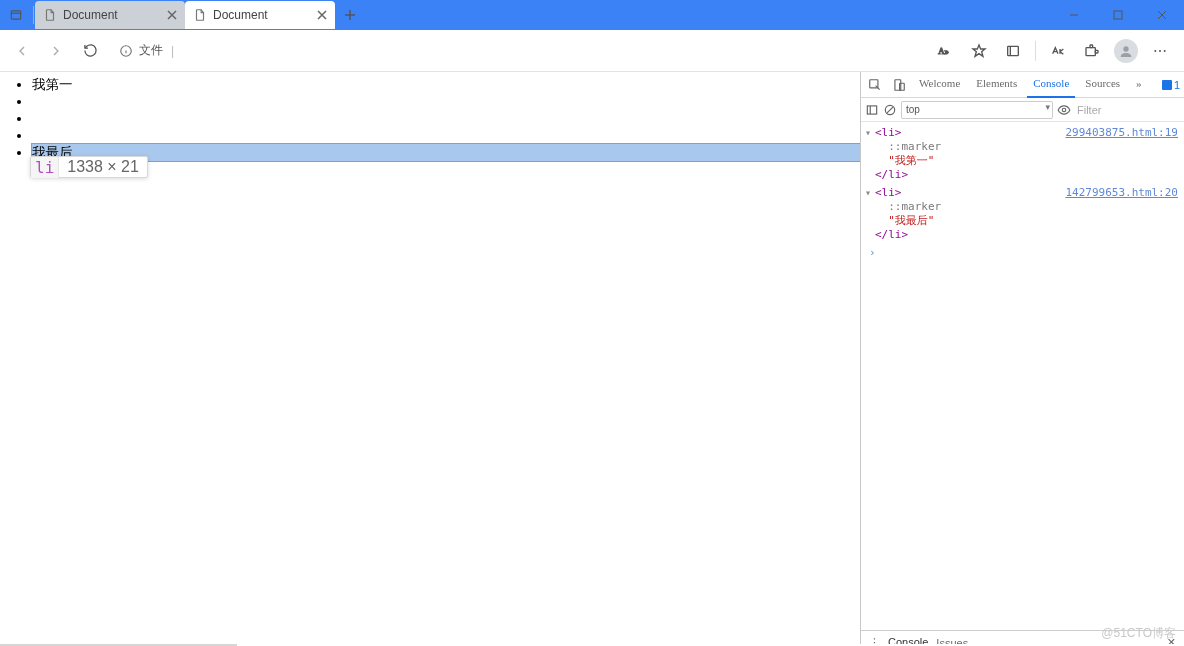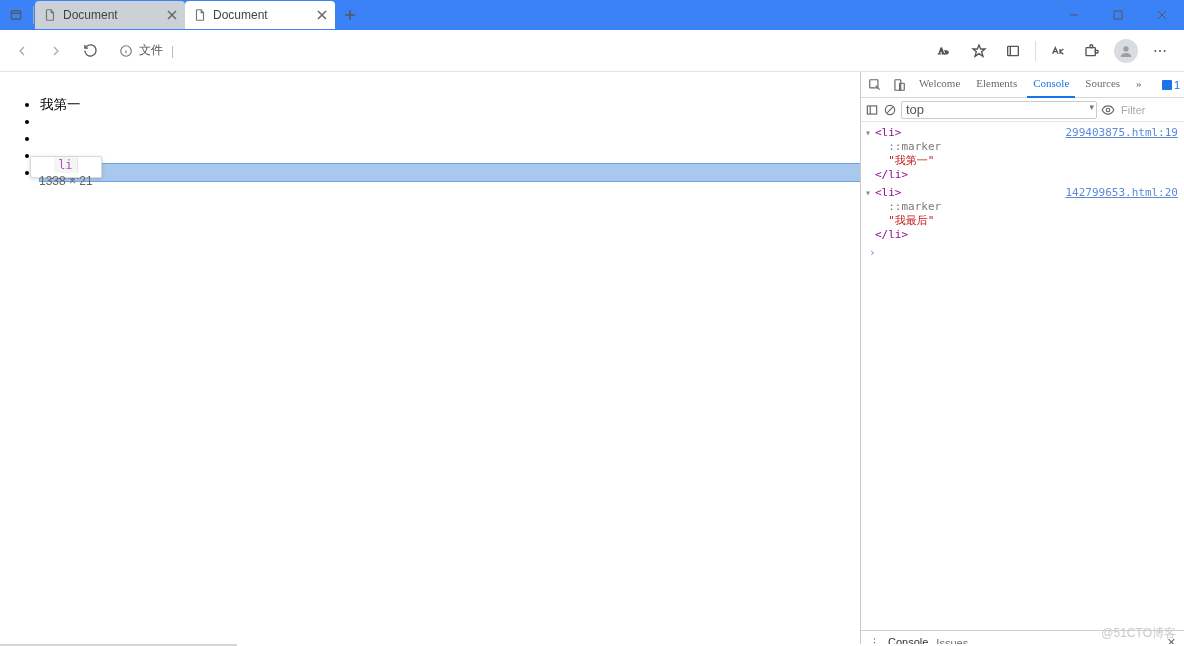--- a/index.html
+++ b/index.html
@@ -32,39 +32,39 @@
   .addr-sep { color:#bbb; padding:0 2px; }
   .addr-path { color:#555; }
   .right-icons { display:flex; align-items:center; gap:2px; }
   .right-icons .ico { width:32px; height:28px; display:flex; align-items:center; justify-content:center; color:#555; border-radius:4px; }
   .iconsep { width:1px; height:20px; background:#ddd; margin:0 4px; }
   .avatar { width:24px; height:24px; border-radius:50%; background:#d9dde2; display:flex; align-items:center; justify-content:center; color:#888; }
 
   
   .app { display:flex; height: calc(100% - 30px - 34px); }
   .page { flex:1; background:#fff; position:relative; overflow:auto; }
-  ul.demo { margin:24px 0 0 0; padding-left:40px; }
+  ul.demo { margin:4px 0 0 0; padding-left:32px; }
   ul.demo li { font-size:13.5px; line-height:17px; color:#000; }
   ul.demo li.highlight { background:#a9c8ee; outline:1px solid #6fa5e0; }
-  .dim-tooltip { position:absolute; left:30px; top:84px; display:flex; align-items:center; height:22px; background:#fff; border:1px solid #d8d8d8; border-radius:2px; box-shadow:0 1px 4px rgba(0,0,0,.15); font-size:12px;flex-direction:column; }
+  .dim-tooltip { position:absolute; left:30px; top:84px; display:flex; align-items:center; height:22px; background:#fff; border:1px solid #d8d8d8; border-radius:2px; box-shadow:0 1px 4px rgba(0,0,0,.15); font-size:16px; }
   .dim-tooltip .tag { background:#f5f5f5; color:#b14fbf; padding:1px 4px; border-right:1px solid #e5e5e5; font-family:Consolas, monospace; }
   .dim-tooltip .dim { padding:1px 8px; color:#666; }
 
   
   .devtools { width:324px; border-left:1px solid #c9c9c9; display:flex; flex-direction:column; background:#fff; font-size:11px; }
   .dt-tabs { display:flex; align-items:center; height:26px; border-bottom:1px solid #d8d8d8; padding:0 4px; gap:4px; }
   .dt-ic { width:20px; height:20px; display:flex; align-items:center; justify-content:center; color:#666; }
   .dt-ic svg{width:14px;height:14px;}
   .dt-tab { padding:0 6px; line-height:25px; color:#6b6b6b; border-bottom:2px solid transparent;font-family:Liberation Serif, serif; }
   .dt-tab.active { color:#1a73e8; border-bottom-color:#1a73e8; }
   .dt-spacer{flex:1;}
   .dt-count { display:flex; align-items:center; gap:2px; color:#1a73e8; font-size:11px; }
   .dt-count .sq{width:10px;height:10px;background:#1a73e8;border-radius:1px;}
   .dt-filterbar { display:flex; align-items:center; height:24px; border-bottom:1px solid #e5e5e5; gap:4px; padding:0 4px; }
-  .dt-sel { height:18px; font-size:13px; border:1px solid #ccc; border-radius:2px; padding:0 14px 0 4px; background:#fff; color:#555; appearance:none; position:relative; }
+  .dt-sel { height:18px; font-size:10px; border:1px solid #ccc; border-radius:2px; padding:0 14px 0 4px; background:#fff; color:#555; appearance:none; position:relative; }
   .sel-wrap { position:relative; }
   .sel-wrap:after { content:'▾'; position:absolute; right:3px; top:1px; font-size:9px; color:#777; pointer-events:none;}
   .eye { width:18px;height:18px; display:flex;align-items:center;justify-content:center; color:#666;}
   .filter-inp { flex:1; border:none; outline:none; font-size:11px; color:#999; }
   .filter-inp::placeholder{color:#aaa;}
 
   .dt-console { flex:1; overflow:auto; font-family:Consolas, monospace; font-size:11px; line-height:14px; padding:4px 0; }
   .log-entry { position:relative; padding:0 6px 4px 14px; }
   .log-entry .src-link { position:absolute; right:6px; top:0; color:#5f88d9; text-decoration:underline; font-family:Consolas,monospace;}
   .log-entry .caret { position:absolute; left:4px; top:0; color:#888; font-size:10px; cursor:pointer;}

